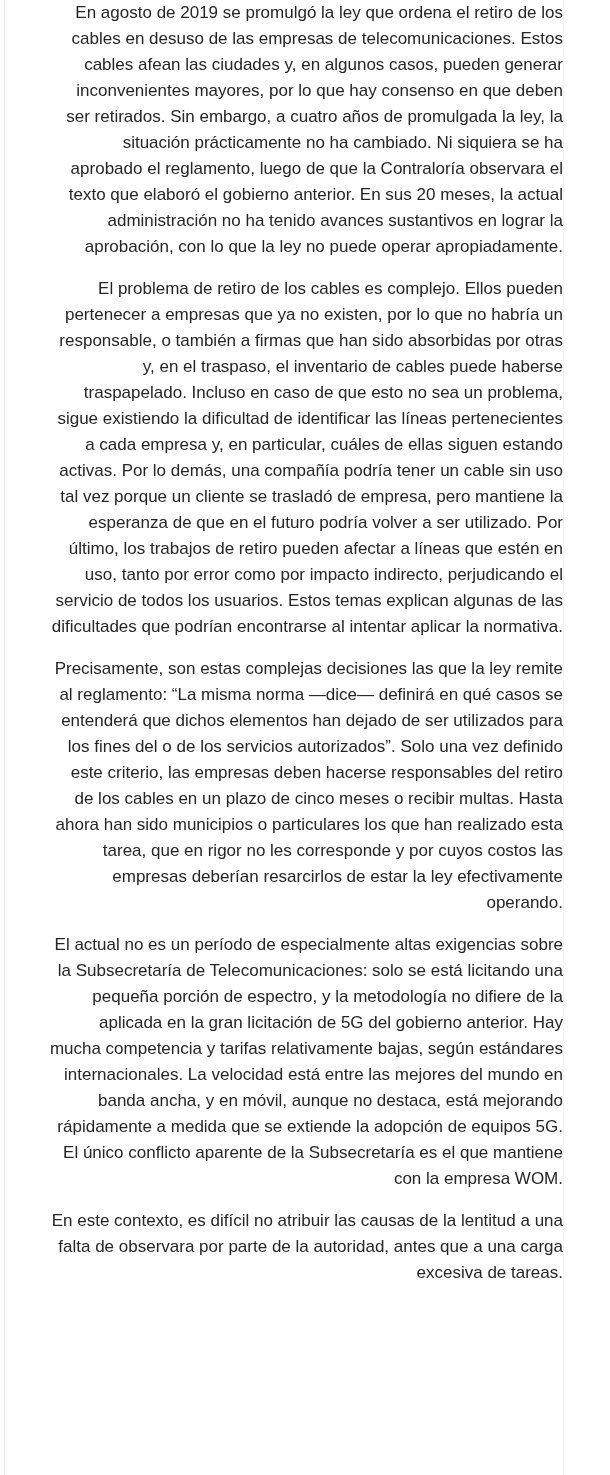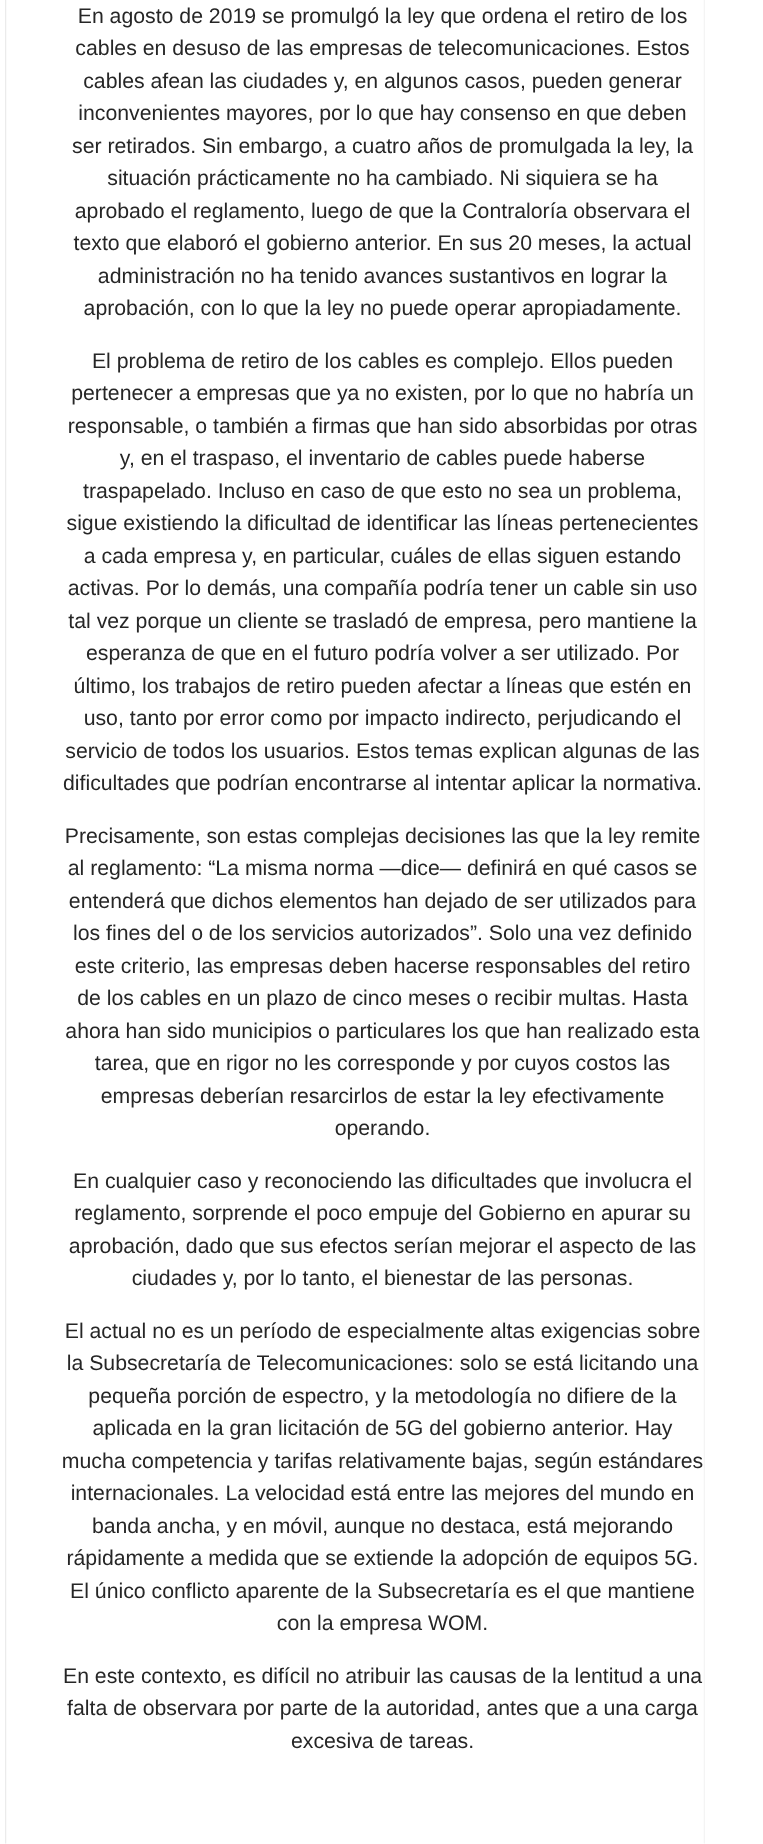--- a/index.html
+++ b/index.html
@@ -29,32 +29,31 @@
     border-left: 1px solid #ebebeb;
     border-right: 1px solid #f4f4f4;
     padding: 0 0 0 44px;
     background: #ffffff;
   }
   .content p {
     margin: 0 0 16px 0;
     font-size: 17px;
     line-height: 26px;
     color: #262626;
-    text-align: center;
+    text-align: right;
     letter-spacing: 0;
   }
   .content p:last-child {
     margin-bottom: 0;
   }
 </style>
 </head>
 <body>
 
 <main class="page">
   <article class="content" id="article-body">
       <p>En agosto de 2019 se promulgó la ley que ordena el retiro de los cables en desuso de las empresas de telecomunicaciones. Estos cables afean las ciudades y, en algunos casos, pueden generar inconvenientes mayores, por lo que hay consenso en que deben ser retirados. Sin embargo, a cuatro años de promulgada la ley, la situación prácticamente no ha cambiado. Ni siquiera se ha aprobado el reglamento, luego de que la Contraloría observara el texto que elaboró el gobierno anterior. En sus 20 meses, la actual administración no ha tenido avances sustantivos en lograr la aprobación, con lo que la ley no puede operar apropiadamente.</p>
       <p>El problema de retiro de los cables es complejo. Ellos pueden pertenecer a empresas que ya no existen, por lo que no habría un responsable, o también a firmas que han sido absorbidas por otras y, en el traspaso, el inventario de cables puede haberse traspapelado. Incluso en caso de que esto no sea un problema, sigue existiendo la dificultad de identificar las líneas pertenecientes a cada empresa y, en particular, cuáles de ellas siguen estando activas. Por lo demás, una compañía podría tener un cable sin uso tal vez porque un cliente se trasladó de empresa, pero mantiene la esperanza de que en el futuro podría volver a ser utilizado. Por último, los trabajos de retiro pueden afectar a líneas que estén en uso, tanto por error como por impacto indirecto, perjudicando el servicio de todos los usuarios. Estos temas explican algunas de las dificultades que podrían encontrarse al intentar aplicar la normativa.</p>
       <p>Precisamente, son estas complejas decisiones las que la ley remite al reglamento: “La misma norma —dice— definirá en qué casos se entenderá que dichos elementos han dejado de ser utilizados para los fines del o de los servicios autorizados”. Solo una vez definido este criterio, las empresas deben hacerse responsables del retiro de los cables en un plazo de cinco meses o recibir multas. Hasta ahora han sido municipios o particulares los que han realizado esta tarea, que en rigor no les corresponde y por cuyos costos las empresas deberían resarcirlos de estar la ley efectivamente operando.</p>
-      <p>En cualquier caso y reconociendo las dificultades que involucra el reglamento, sorprende el poco empuje del Gobierno en apurar su aprobación, dado que sus efectos serían mejorar el aspecto de las ciudades y, por lo tanto, el bienestar de las personas.</p>
       <p>El actual no es un período de especialmente altas exigencias sobre la Subsecretaría de Telecomunicaciones: solo se está licitando una pequeña porción de espectro, y la metodología no difiere de la aplicada en la gran licitación de 5G del gobierno anterior. Hay mucha competencia y tarifas relativamente bajas, según estándares internacionales. La velocidad está entre las mejores del mundo en banda ancha, y en móvil, aunque no destaca, está mejorando rápidamente a medida que se extiende la adopción de equipos 5G. El único conflicto aparente de la Subsecretaría es el que mantiene con la empresa WOM.</p>
       <p>En este contexto, es difícil no atribuir las causas de la lentitud a una falta de observara por parte de la autoridad, antes que a una carga excesiva de tareas.</p>
     </article>
 </main>
 
 </body></html>

